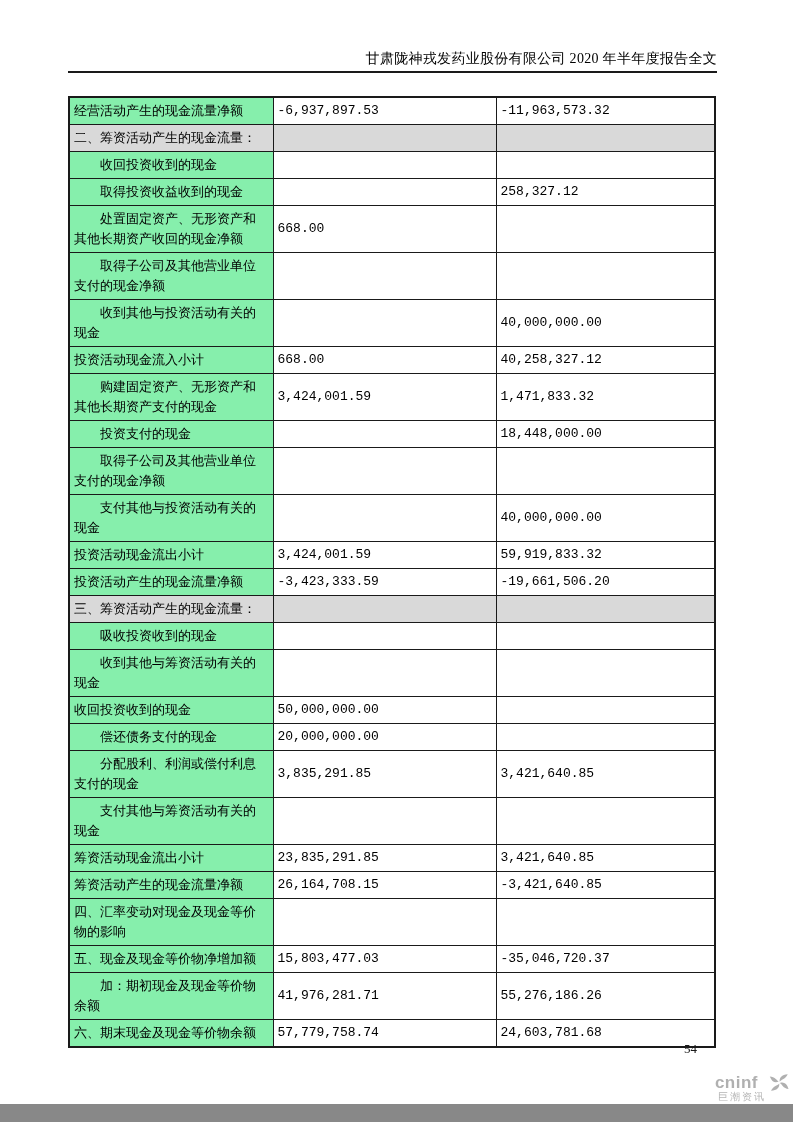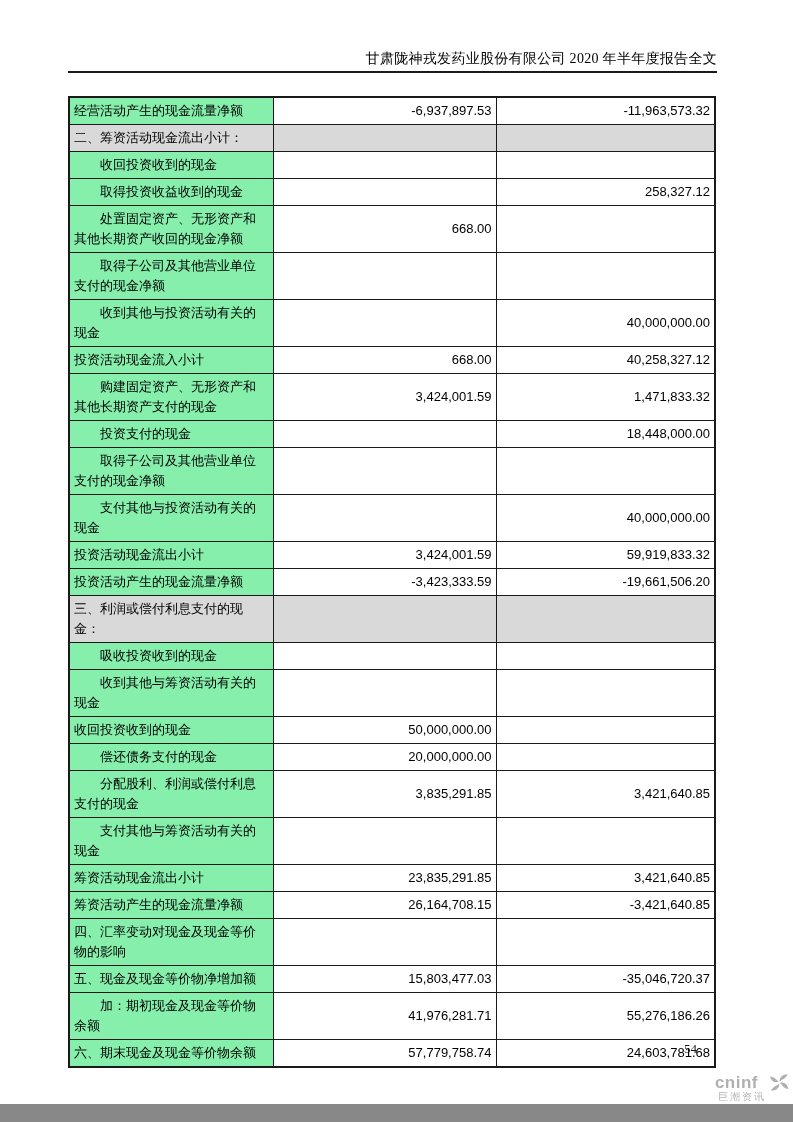--- a/index.html
+++ b/index.html
@@ -43,22 +43,21 @@
     vertical-align: middle;
     overflow: hidden;
   }
   td.label {
     background: #86efac;
     text-align: left;
   }
   td.label.indent { text-indent: 2em; }
   td.val {
     background: #ffffff;
-    text-align: right;
-    font-family: Liberation Sans, sans-serif;
+    font-family: Liberation Mono, monospace;
   }
   tr.section td { background: #d9d9d9; }
   .page-number {
     position: absolute;
     top: 1041px;
     right: 96px;
     font-size: 13px;
     color: #1a1a1a;
   }
   .cninfo-logo {
@@ -110,21 +109,21 @@
         <col style="width:223px">
         <col style="width:219px">
       </colgroup>
       <tbody>
           <tr>
             <td class="label">经营活动产生的现金流量净额</td>
             <td class="val">-6,937,897.53</td>
             <td class="val">-11,963,573.32</td>
           </tr>
           <tr class="section">
-            <td class="label">二、筹资活动现金流出小计：</td>
+            <td class="label">二、筹资活动产生的现金流量：</td>
             <td class="val"></td>
             <td class="val"></td>
           </tr>
           <tr>
             <td class="label indent">收回投资收到的现金</td>
             <td class="val"></td>
             <td class="val"></td>
           </tr>
           <tr>
             <td class="label indent">取得投资收益收到的现金</td>
@@ -175,21 +174,21 @@
             <td class="label">投资活动现金流出小计</td>
             <td class="val">3,424,001.59</td>
             <td class="val">59,919,833.32</td>
           </tr>
           <tr>
             <td class="label">投资活动产生的现金流量净额</td>
             <td class="val">-3,423,333.59</td>
             <td class="val">-19,661,506.20</td>
           </tr>
           <tr class="section">
-            <td class="label">三、利润或偿付利息支付的现金：</td>
+            <td class="label">三、筹资活动产生的现金流量：</td>
             <td class="val"></td>
             <td class="val"></td>
           </tr>
           <tr>
             <td class="label indent">吸收投资收到的现金</td>
             <td class="val"></td>
             <td class="val"></td>
           </tr>
           <tr>
             <td class="label indent">收到其他与筹资活动有关的现金</td>

